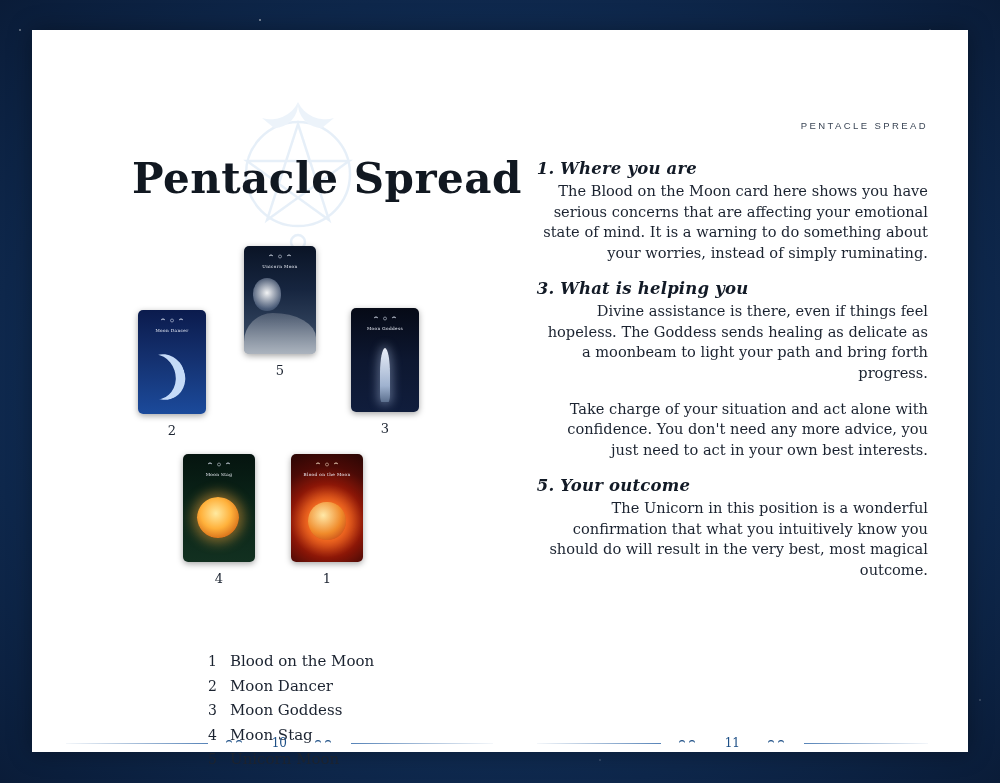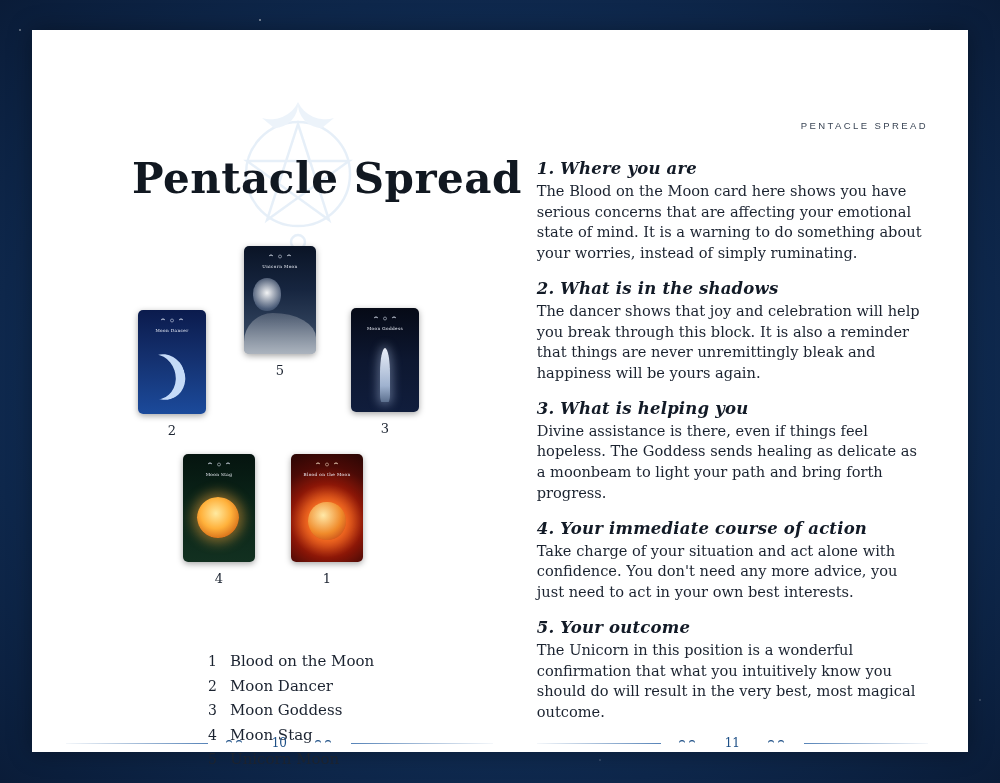--- a/index.html
+++ b/index.html
@@ -249,21 +249,21 @@
     color: #121a26;
     letter-spacing: .2px;
     font-style: italic;
   }
   .section p {
     margin: 0;
     font-family: "DejaVu Serif", serif;
     font-size: 14.6px;
     line-height: 1.42;
     color: #1b2330;
-    text-align: left;
+    text-align: right;
   }
 
   
   .footer {
     position: absolute;
     bottom: 46px;
     left: 34px;
     right: 26px;
     display: flex;
     align-items: center;
@@ -419,32 +419,27 @@
 
     <div class="page page-right">
 
       <div class="chapter-head">PENTACLE SPREAD</div>
 
       <div class="section">
         <h3>1.  Where you are</h3>
         <p>The Blood on the Moon card here shows you have serious concerns that are affecting your emotional state of mind. It is a warning to do something about your worries, instead of simply ruminating.</p>
       </div>
 
-      <div class="section">
-        <h3>2. What is in the shadows</h3>
-        <p>The dancer shows that joy and celebration will help you break through this block. It is also a reminder that things are never unremittingly bleak and happiness will be yours again.</p>
-      </div>
 
       <div class="section">
         <h3>3. What is helping you</h3>
         <p>Divine assistance is there, even if things feel hopeless. The Goddess sends healing as delicate as a moonbeam to light your path and bring forth progress.</p>
       </div>
 
       <div class="section">
-        <h3>4. Your immediate course of action</h3>
         <p>Take charge of your situation and act alone with confidence. You don't need any more advice, you just need to act in your own best interests.</p>
       </div>
 
       <div class="section">
         <h3>5. Your outcome</h3>
         <p>The Unicorn in this position is a wonderful confirmation that what you intuitively know you should do will result in the very best, most magical outcome.</p>
       </div>
 
       <div class="footer">
         <div class="rule"></div>

